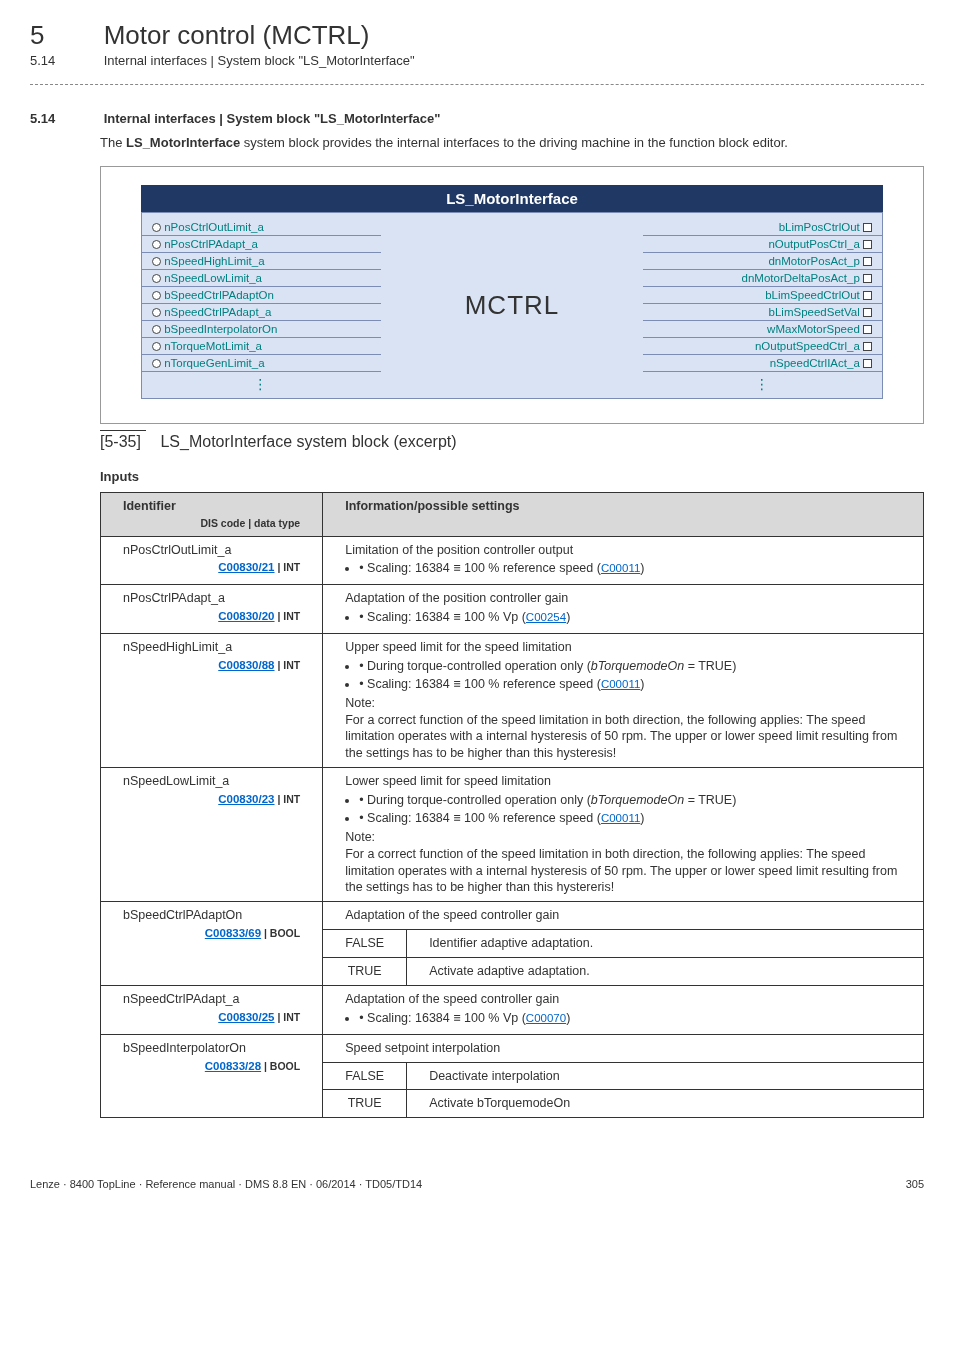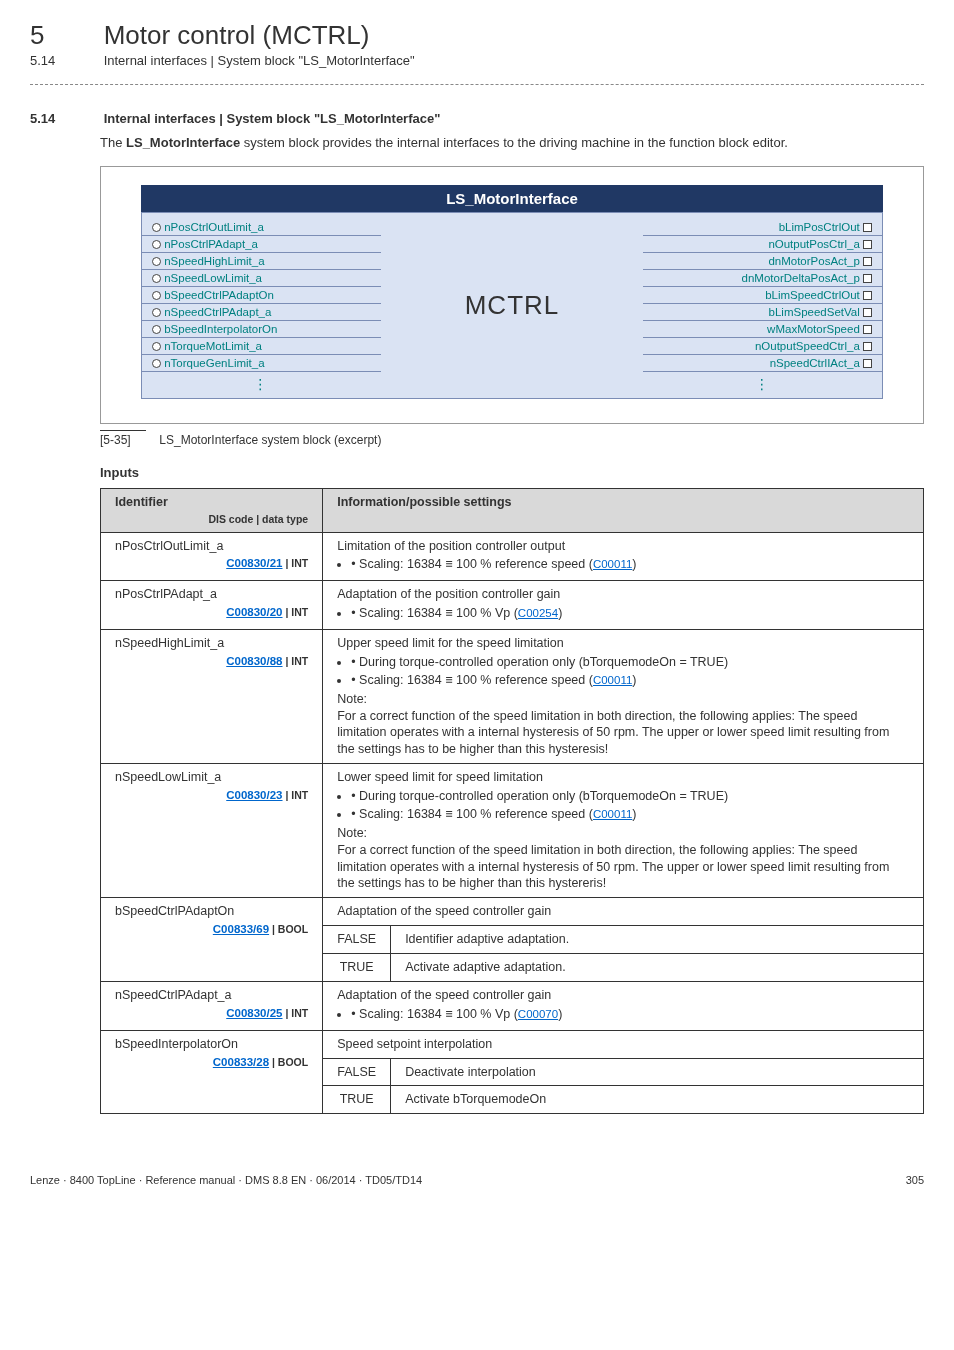--- a/index.html
+++ b/index.html
@@ -33,29 +33,29 @@
   .ls-bar{background:var(--header-bg);color:#fff;font-weight:700;font-size:15px;padding:5px 0;text-align:center}
   .ls-body{display:flex;background:var(--box-bg);border:1px solid #7b8db5}
   .ls-col{display:flex;flex-direction:column;flex:1;padding:6px 0}
   .ls-col .sig{font-size:11.5px;color:var(--accent);padding:2px 10px;border-bottom:1px solid #7b8db5;white-space:nowrap}
   .ls-col .sig:last-child{border-bottom:none}
   .ls-mid{flex:1.1;display:flex;align-items:center;justify-content:center;font-size:26px;font-weight:400;color:#333;letter-spacing:1px}
   .ls-right .sig{text-align:right}
   .port{display:inline-block;width:9px;height:9px;border:1px solid #444;background:#fff;vertical-align:middle}
   .port.r{border-radius:50%}
   .dots{text-align:center;color:var(--accent);font-size:14px;padding-top:4px;letter-spacing:2px}
-  .caption{font-size:12px;color:#333;margin:4px 0 18px 0}
+  .caption{font-size:16px;color:#333;margin:4px 0 18px 0}
   .captag{display:inline-block;border-top:1px solid #333;padding-top:2px;margin-right:10px;min-width:46px}
   .inputs-h{font-weight:700;margin:6px 0 8px 0}
   table.io{border-collapse:collapse;width:100%;border:1.4px solid #333}
-  table.io th,table.io td{border:1px solid #333;padding:5px 14px;vertical-align:top;font-size:12.5px;line-height:1.35}
+  table.io th,table.io td{border:1px solid #333;padding:5px 22px;vertical-align:top;font-size:12.5px;line-height:1.35}
   table.io th{background:#d9d9d9;text-align:left;font-weight:700}
   .dis{font-size:10.5px;text-align:right;color:#333;font-weight:700;display:block;margin-top:2px}
   .codelink{color:var(--link);text-decoration:underline;font-size:11.5px}
-  .ital{}
+  .ital{font-style:italic}
   .note{font-weight:400}
   .subcell{width:56px;text-align:center}
   ul.b{margin:2px 0 2px 14px;padding:0}
   ul.b li{margin:1px 0}
   .footer{margin-top:60px;font-size:11px;color:#333;display:flex;justify-content:space-between}
 </style>
 </head>
 <body>
 
 <div>

